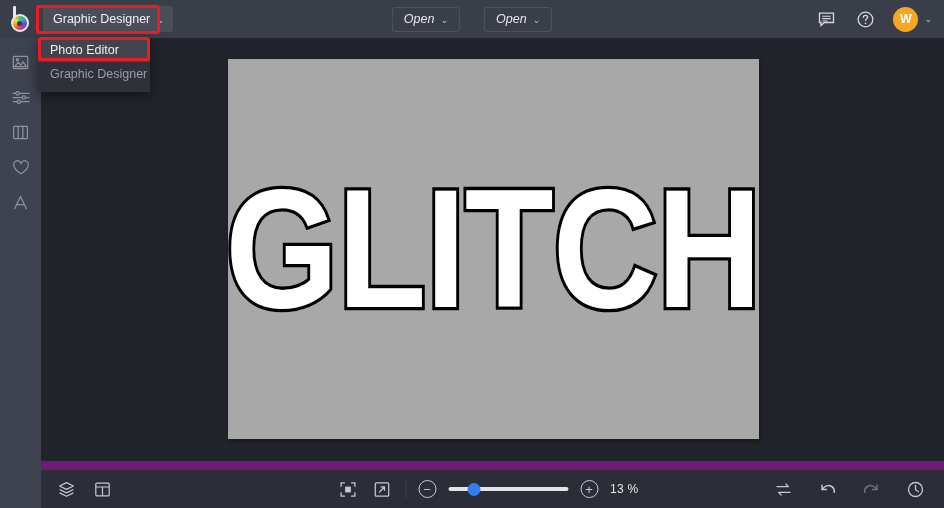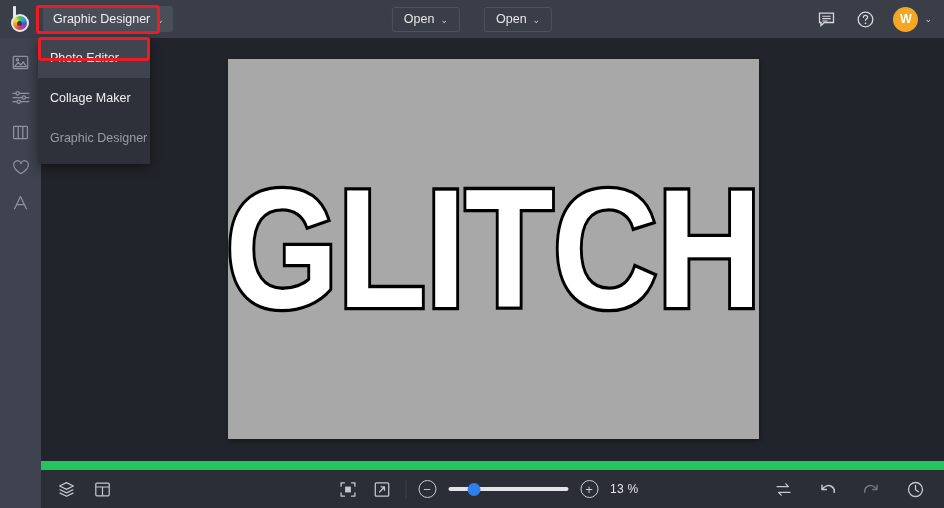--- a/index.html
+++ b/index.html
@@ -11,21 +11,21 @@
     overflow: hidden;
     background: #22242b;
     font-family: "Liberation Sans", sans-serif;
     -webkit-font-smoothing: antialiased;
   }
 
   .app {
     position: relative;
     width: 944px;
     height: 508px;
-    background: #22c55e;
+    background: #701a75;
   }
 
   
   .topbar {
     position: absolute;
     top: 0; left: 0;
     width: 944px;
     height: 38px;
     background: #3a3e48;
     display: flex;
@@ -126,20 +126,21 @@
     padding: 0 11px;
     display: flex;
     align-items: center;
     gap: 6px;
     border: 1px solid #4f535e;
     border-radius: 3px;
     color: #e7e7ea;
     font-size: 12.5px;
     cursor: pointer;
     background: transparent;
+    font-style: italic;
   }
   .ghost-btn .chev { font-size: 9px; opacity: .8; transform: translateY(1px); }
 
   .right-actions {
     position: absolute;
     right: 12px;
     display: flex;
     align-items: center;
     gap: 17px;
   }
@@ -166,21 +167,21 @@
     position: absolute;
     left: 38px;
     top: 37px;
     width: 112px;
     background: #2e3139;
     box-shadow: 0 4px 12px rgba(0,0,0,.45);
     z-index: 50;
     padding: 1px 0 6px 0;
   }
   .dd-item {
-    height: 40px;
+    height: 24px;
     display: flex;
     align-items: center;
     padding: 0 0 0 12px;
     font-size: 12.5px;
     color: #f0f0f2;
     cursor: pointer;
     white-space: nowrap;
   }
   .dd-item.highlight { background: #40444e; }
   .dd-item.dim { color: #9a9ca5; cursor: default; }
@@ -387,23 +388,20 @@
         <div class="avatar">W</div>
         <span class="avatar-chev">⌄</span>
       </div>
     </div>
   </div>
 
   <div class="dropdown">
     <div class="dd-item highlight">
       <span>Photo Editor</span>
     </div>
-    <div class="dd-item">
-      <span>Collage Maker</span>
-    </div>
     <div class="dd-item dim">
       <span>Graphic Designer</span>
     </div>
   </div>
 
   <div class="annot" id="annot-mode"></div>
   <div class="annot" id="annot-item"></div>
 
   <div class="sidebar">
 

